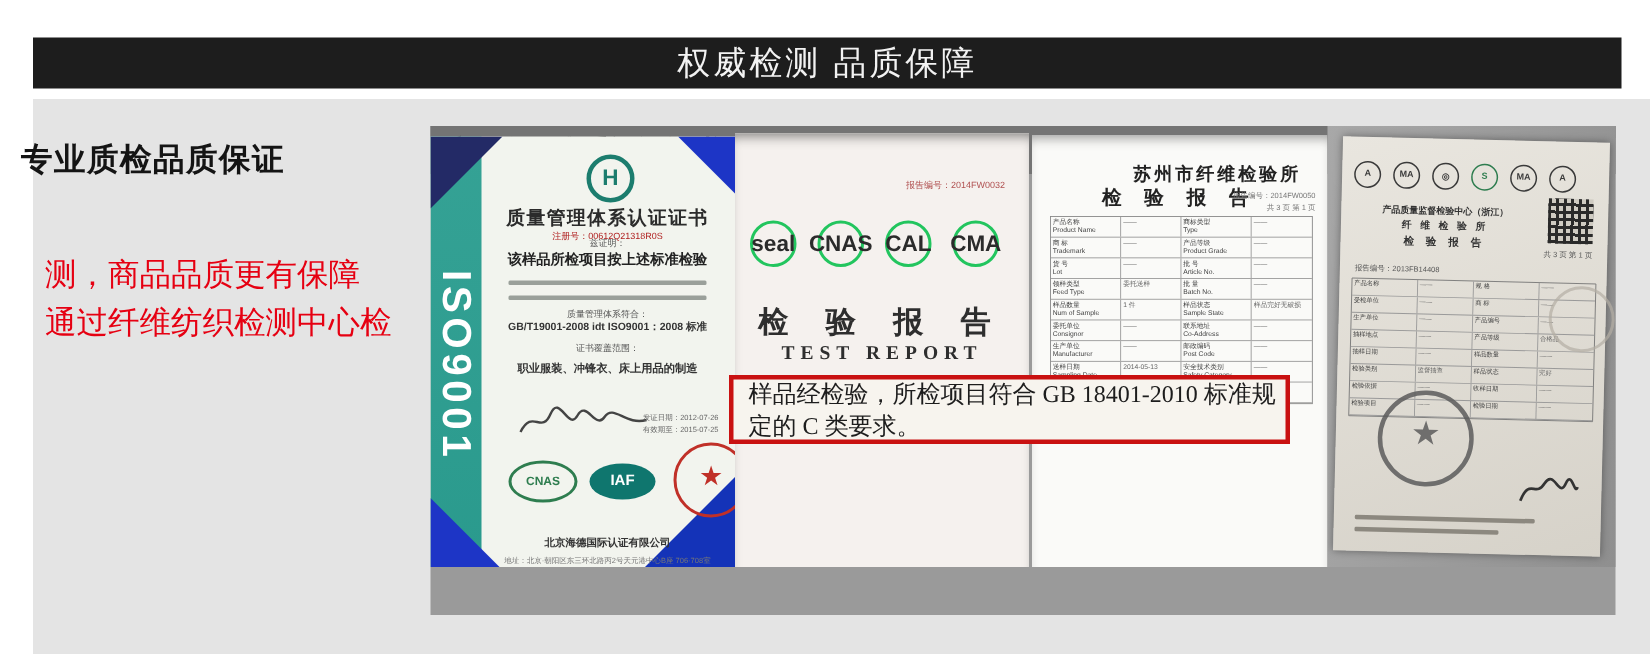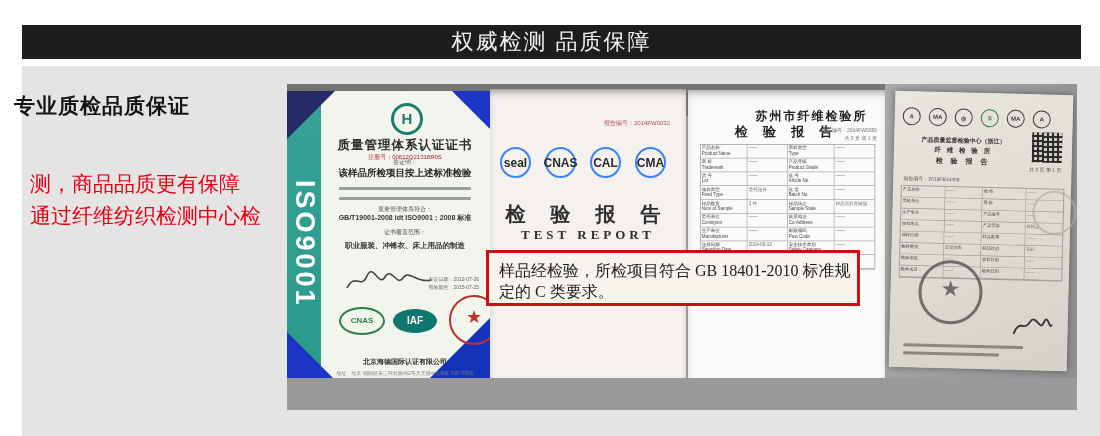--- a/index.html
+++ b/index.html
@@ -45,22 +45,22 @@
     color:#fff;font-size:10px;font-weight:700;line-height:24px;text-align:center;}
   .red-stamp{position:absolute;left:124px;top:204px;width:46px;height:46px;border:2px solid #c03028;border-radius:50%;
     color:#c03028;text-align:center;}
   .red-stamp .star{font-size:18px;line-height:40px;}
   .cert1-issuer{position:absolute;left:0;top:266px;width:100%;font-size:7px;font-weight:700;color:#333;}
   .cert1-addr{position:absolute;left:0;top:279px;width:100%;font-size:5px;color:#777;}
   
   .cert2{left:203px;top:5px;width:196px;height:289px;background:#f5f1ee;box-shadow:inset 0 6px 8px -4px rgba(40,40,40,.55);}
   .cert2-regno{position:absolute;right:16px;top:30px;font-size:6px;color:#b05050;}
   .logo-row2{position:absolute;left:10px;top:58px;width:176px;display:flex;gap:14px;align-items:center;}
-  .circ-logo{width:27px;height:27px;border:2px solid #3b82f6;border-radius:50%;color:#2b2b2b;
-    font-size:12px;font-weight:700;display:flex;align-items:center;justify-content:center;}
+  .circ-logo{width:27px;height:27px;border:2px solid #22c55e;border-radius:50%;color:#2b2b2b;
+    font-size:15px;font-weight:700;display:flex;align-items:center;justify-content:center;}
   .cert2-title{position:absolute;left:0;top:112px;width:100%;text-align:center;font-size:20px;font-weight:700;
     color:#2e2e2e;letter-spacing:10px;font-family:"Liberation Serif",serif;}
   .cert2-sub{position:absolute;left:0;top:138px;width:100%;text-align:center;font-size:13px;font-weight:700;
     color:#2e2e2e;letter-spacing:4px;font-family:"Liberation Serif",serif;}
   
   .cert3{left:401px;top:6px;width:197px;height:288px;background:#fafaf8;box-shadow:inset 0 6px 8px -4px rgba(40,40,40,.45);}
   .cert3-org{position:absolute;left:0;top:18px;width:100%;text-align:center;font-size:12px;font-weight:700;color:#222;letter-spacing:2px;padding-left:25px;}
   .cert3-title{position:absolute;left:0;top:33px;width:100%;text-align:center;font-size:13px;font-weight:700;color:#222;letter-spacing:6px;
     font-family:"Liberation Serif",serif;}
   .cert3-no{position:absolute;right:8px;top:37px;font-size:5px;color:#777;}
@@ -85,22 +85,22 @@
   .cert4-no{position:absolute;left:10px;top:84px;font-size:5px;color:#555;}
   .cert4-pages{position:absolute;right:10px;top:72px;font-size:5px;color:#555;}
   .minitable4{position:absolute;left:8px;top:94px;width:270px;transform:scale(0.6);transform-origin:top left;border:1px solid #777;}
   .minitable4 .mt-row>div{min-height:14px;font-size:7px;}
   .gray-stamp{position:absolute;left:28px;top:168px;width:58px;height:58px;border:3px solid #5c5c5c;border-radius:50%;
     color:#5c5c5c;text-align:center;opacity:.85;}
   .gray-stamp .star{font-size:22px;line-height:52px;}
   .faint-stamp{position:absolute;right:-6px;top:96px;width:40px;height:40px;border:2px solid #b3aea4;border-radius:50%;opacity:.7;}
   .sig4-svg{position:absolute;right:14px;top:222px;}
   
-  .box1{left:199px;top:166px;width:374px;height:56px;background:#f7f4ee;border:3px solid #c91111;
-    display:flex;align-items:flex-end;padding-left:10px;box-sizing:border-box;z-index:5;}
+  .box1{left:199px;top:166px;width:374px;height:46px;background:#f7f4ee;border:3px solid #c91111;
+    display:flex;align-items:flex-start;padding-left:10px;box-sizing:border-box;z-index:5;}
   .box1 span{font-size:16px;color:#1d1d1d;font-family:"Liberation Serif",serif;}
   .box2{left:199px;top:217px;width:514px;height:77px;background:#c9c6c1;border:3px solid #c91111;
     box-sizing:border-box;z-index:5;padding:6px 8px 0 8px;}
   .box2 div{font-size:18px;line-height:23px;color:#1c1c1c;font-family:"Liberation Serif",serif;}
   .indent{text-indent:2em;}
   
   .caption-bar{left:0;top:294px;width:790px;height:32px;background:#747474;display:flex;align-items:center;
     gap:16px;padding-left:6px;box-sizing:border-box;z-index:6;}
   .caption-bar span{font-size:18px;color:#2c2c2c;font-weight:700;font-family:"Liberation Serif",serif;letter-spacing:1px;}
 </style>

